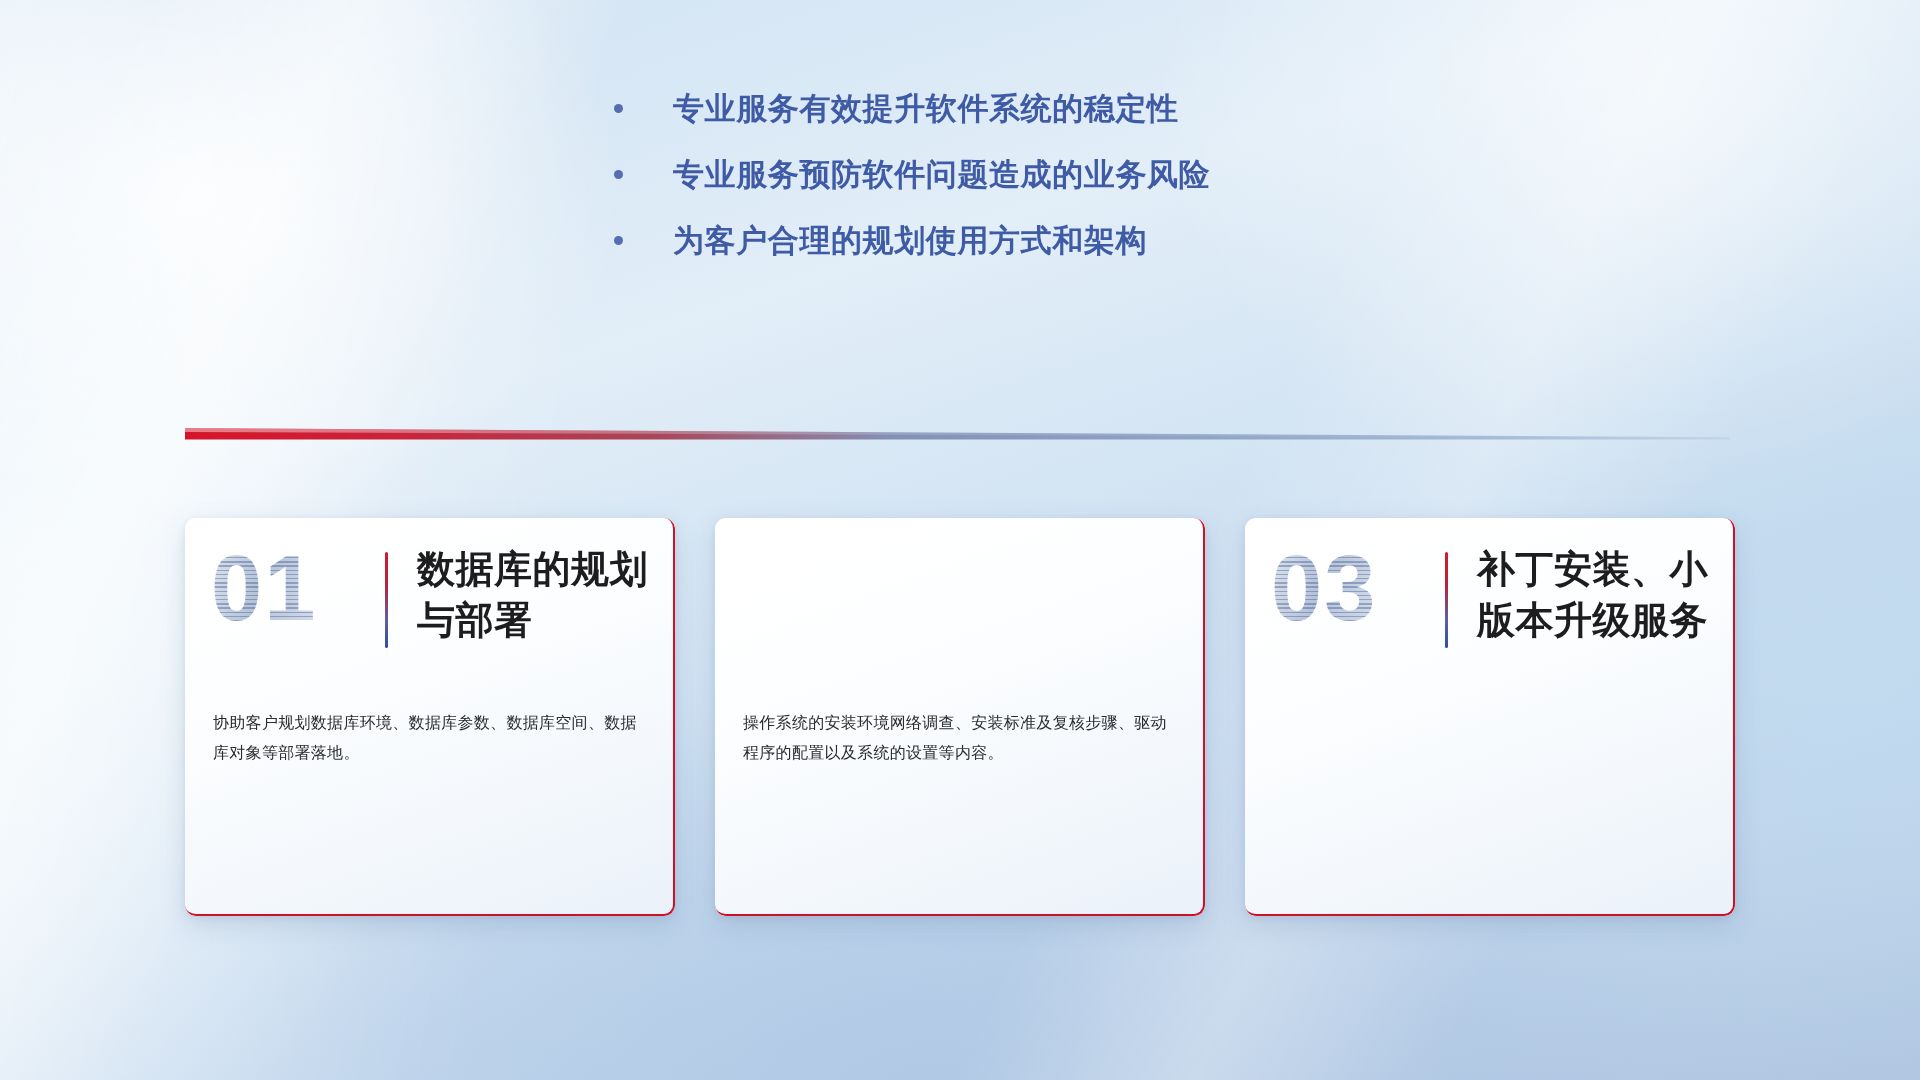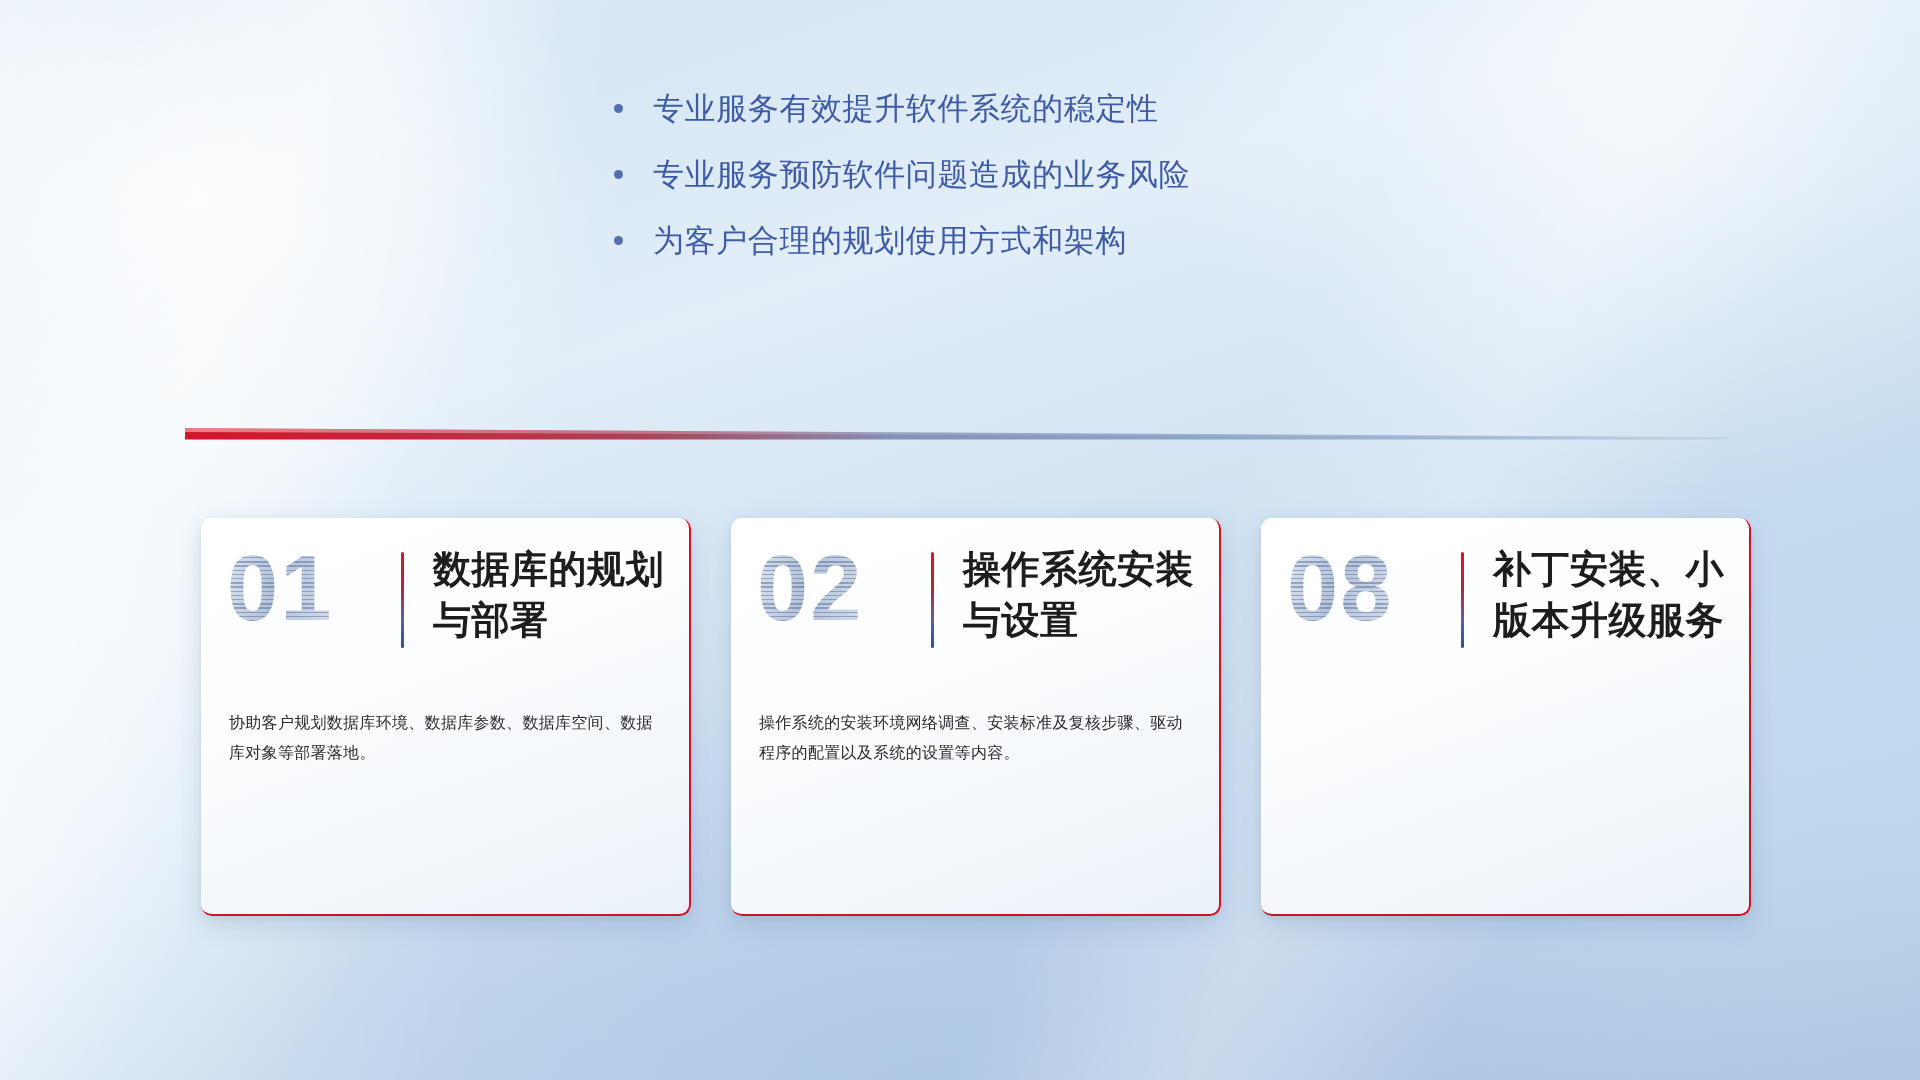--- a/index.html
+++ b/index.html
@@ -64,36 +64,37 @@
     flex:0 0 auto;
     margin-right:30px;
     opacity:.92;
   }
   .bullet-text{
     font-size:31px;
     line-height:1.35;
     color:#3f5ba6;
     letter-spacing:.6px;
     white-space:nowrap;
-    font-weight:400;
+    font-weight:700;
+    margin-left:20px;
   }
 
   
   #divider{
     position:absolute;
     left:185px; top:425px;
     width:1545px; height:22px;
     z-index:4;
   }
   #divider svg{ display:block; width:100%; height:100%; }
 
   
   #cards{
     position:absolute;
-    left:201px; top:518px;
+    left:185px; top:518px;
     width:1550px;
     display:flex;
     justify-content:space-between;
     z-index:5;
   }
   .card{
     position:relative;
     width:490px;
     height:398px;
     border-radius:11px;
@@ -218,31 +219,26 @@
     <div class="card">
       <div class="card-top">
         <div class="card-num">01</div>
         <div class="card-rule"></div>
         <div class="card-title">数据库的规划与部署</div>
       </div>
       <div class="card-desc">协助客户规划数据库环境、数据库参数、数据库空间、数据库对象等部署落地。</div>
     </div>
 
     <div class="card">
-      <div class="card-top">
-        <div class="card-num">02</div>
-        <div class="card-rule"></div>
-        <div class="card-title">操作系统安装与设置</div>
-      </div>
       <div class="card-desc">操作系统的安装环境网络调查、安装标准及复核步骤、驱动程序的配置以及系统的设置等内容。</div>
     </div>
 
     <div class="card">
       <div class="card-top">
-        <div class="card-num">08</div>
+        <div class="card-num">03</div>
         <div class="card-rule"></div>
         <div class="card-title">补丁安装、小版本升级服务</div>
       </div>
     </div>
 
   </div>
 
 </div>
 
 </body></html>

